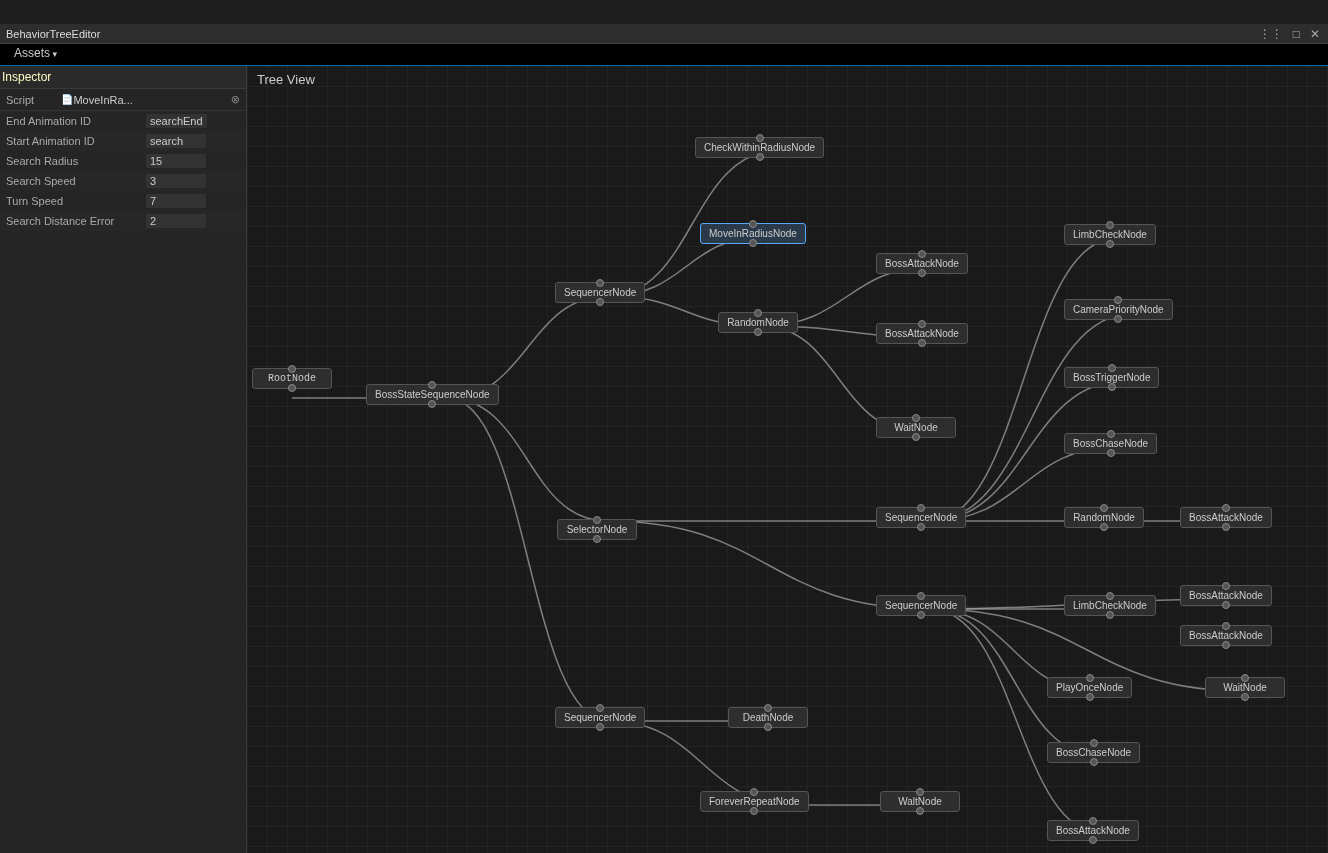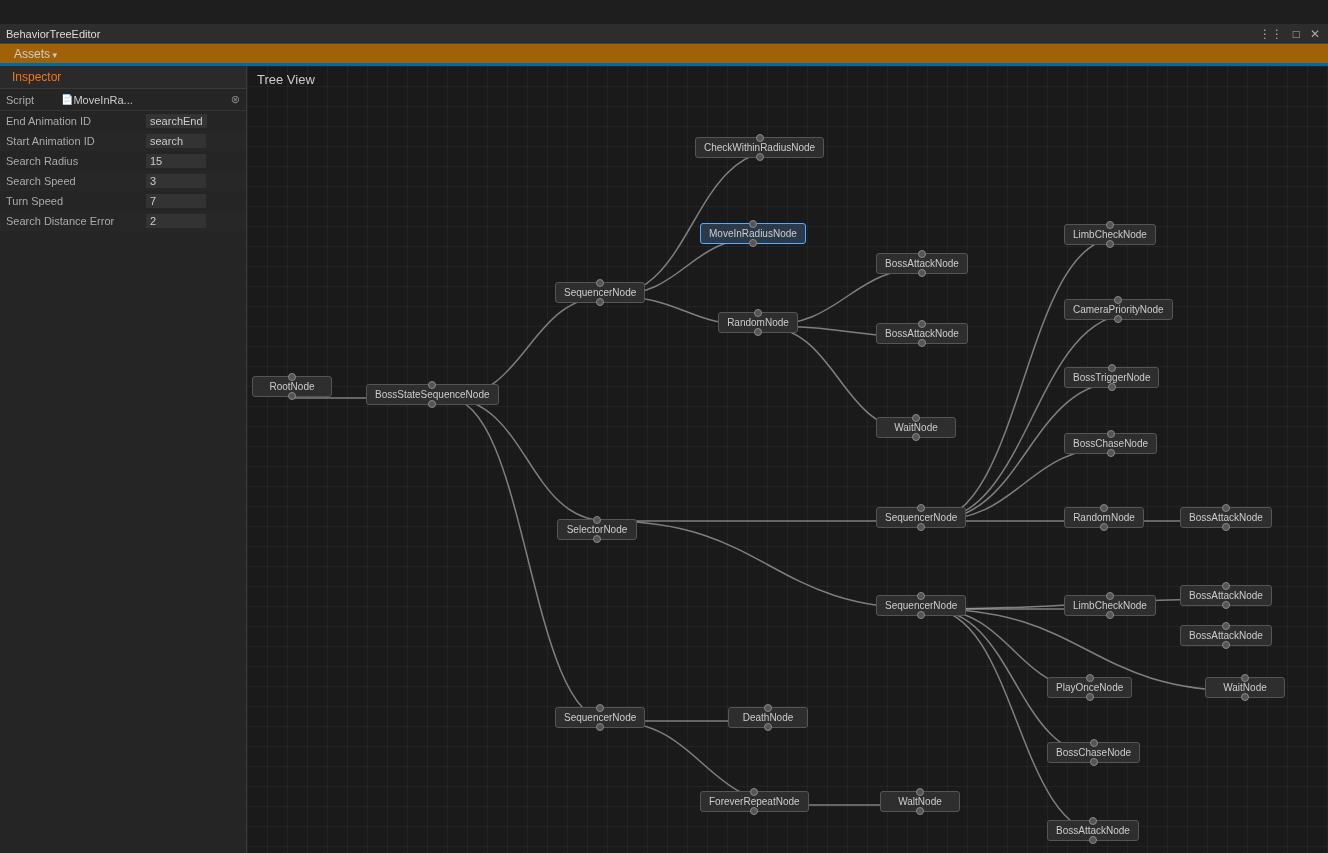--- a/index.html
+++ b/index.html
@@ -42,25 +42,25 @@
     }
     .title-btn {
       color: #aaa;
       font-size: 12px;
       cursor: pointer;
       padding: 0 2px;
     }
     
     #menu-bar {
       height: 22px;
-      background: #a16207;
-      display: flex;
-      align-items: center;
+      background: #000000;
+      display: flex;
+      align-items: flex-start;
       padding: 0 6px;
-      border-bottom: 3px solid #0369a1;
+      border-bottom: 1px solid #0369a1;
       flex-shrink: 0;
     }
     .menu-item {
       color: #ccc;
       font-size: 12px;
       padding: 2px 8px;
       cursor: pointer;
     }
     .menu-item.has-arrow::after { content: ' ▾'; font-size: 9px; }
     
@@ -72,23 +72,23 @@
     
     #inspector {
       width: 247px;
       background: #252525;
       border-right: 1px solid #3a3a3a;
       flex-shrink: 0;
       display: flex;
       flex-direction: column;
     }
     #inspector-title {
-      color: #f97316;
+      color: #fef9c3;
       font-size: 12px;
-      padding: 4px 12px;
+      padding: 4px 2px;
       border-bottom: 1px solid #3a3a3a;
       background: #2a2a2a;
     }
     #script-row {
       display: flex;
       align-items: center;
       padding: 4px 6px;
       border-bottom: 1px solid #333;
       gap: 0;
     }
@@ -287,21 +287,21 @@
           <path d="M 682.5 543 C 836.25 543, 836.25 533, 990 533" stroke="#aaa" stroke-width="1.5" fill="none" opacity="0.7"></path>
           <path d="M 682.5 543 C 766.25 543, 766.25 625, 850 625" stroke="#aaa" stroke-width="1.5" fill="none" opacity="0.7"></path>
           <path d="M 682.5 543 C 840.25 543, 840.25 625, 998 625" stroke="#aaa" stroke-width="1.5" fill="none" opacity="0.7"></path>
           <path d="M 682.5 543 C 768 543, 768 690, 853.5 690" stroke="#aaa" stroke-width="1.5" fill="none" opacity="0.7"></path>
           <path d="M 682.5 543 C 769.75 543, 769.75 768, 857 768" stroke="#aaa" stroke-width="1.5" fill="none" opacity="0.7"></path>
           <path d="M 361.5 655 C 441.25 655, 441.25 655, 521 655" stroke="#aaa" stroke-width="1.5" fill="none" opacity="0.7"></path>
           <path d="M 361.5 655 C 455 655, 455 739, 548.5 739" stroke="#aaa" stroke-width="1.5" fill="none" opacity="0.7"></path>
           <path d="M 548.5 739 C 610.75 739, 610.75 739, 673 739" stroke="#aaa" stroke-width="1.5" fill="none" opacity="0.7"></path>
         </svg>
       <div id="nodes-container">
-          <div class="bt-node" style="left: 5px; top: 310px;"><span>RootNode</span><div class="node-port"></div><div class="node-port top"></div></div>
+          <div class="bt-node" style="left: 5px; top: 302px; font-family: Liberation Mono, monospace;"><span>RootNode</span><div class="node-port"></div><div class="node-port top"></div></div>
           <div class="bt-node" style="left: 119px; top: 318px;"><span>BossStateSequenceNode</span><div class="node-port"></div><div class="node-port top"></div></div>
           <div class="bt-node" style="left: 308px; top: 216px;"><span>SequencerNode</span><div class="node-port"></div><div class="node-port top"></div></div>
           <div class="bt-node" style="left: 310px; top: 453px;"><span>SelectorNode</span><div class="node-port"></div><div class="node-port top"></div></div>
           <div class="bt-node" style="left: 308px; top: 641px;"><span>SequencerNode</span><div class="node-port"></div><div class="node-port top"></div></div>
           <div class="bt-node" style="left: 471px; top: 246px;"><span>RandomNode</span><div class="node-port"></div><div class="node-port top"></div></div>
           <div class="bt-node" style="left: 448px; top: 71px;"><span>CheckWithinRadiusNode</span><div class="node-port"></div><div class="node-port top"></div></div>
           <div class="bt-node selected" style="left: 453px; top: 157px;"><span>MoveInRadiusNode</span><div class="node-port"></div><div class="node-port top"></div></div>
           <div class="bt-node" style="left: 629px; top: 187px;"><span>BossAttackNode</span><div class="node-port"></div><div class="node-port top"></div></div>
           <div class="bt-node" style="left: 629px; top: 257px;"><span>BossAttackNode</span><div class="node-port"></div><div class="node-port top"></div></div>
           <div class="bt-node" style="left: 629px; top: 351px;"><span>WaitNode</span><div class="node-port"></div><div class="node-port top"></div></div>

